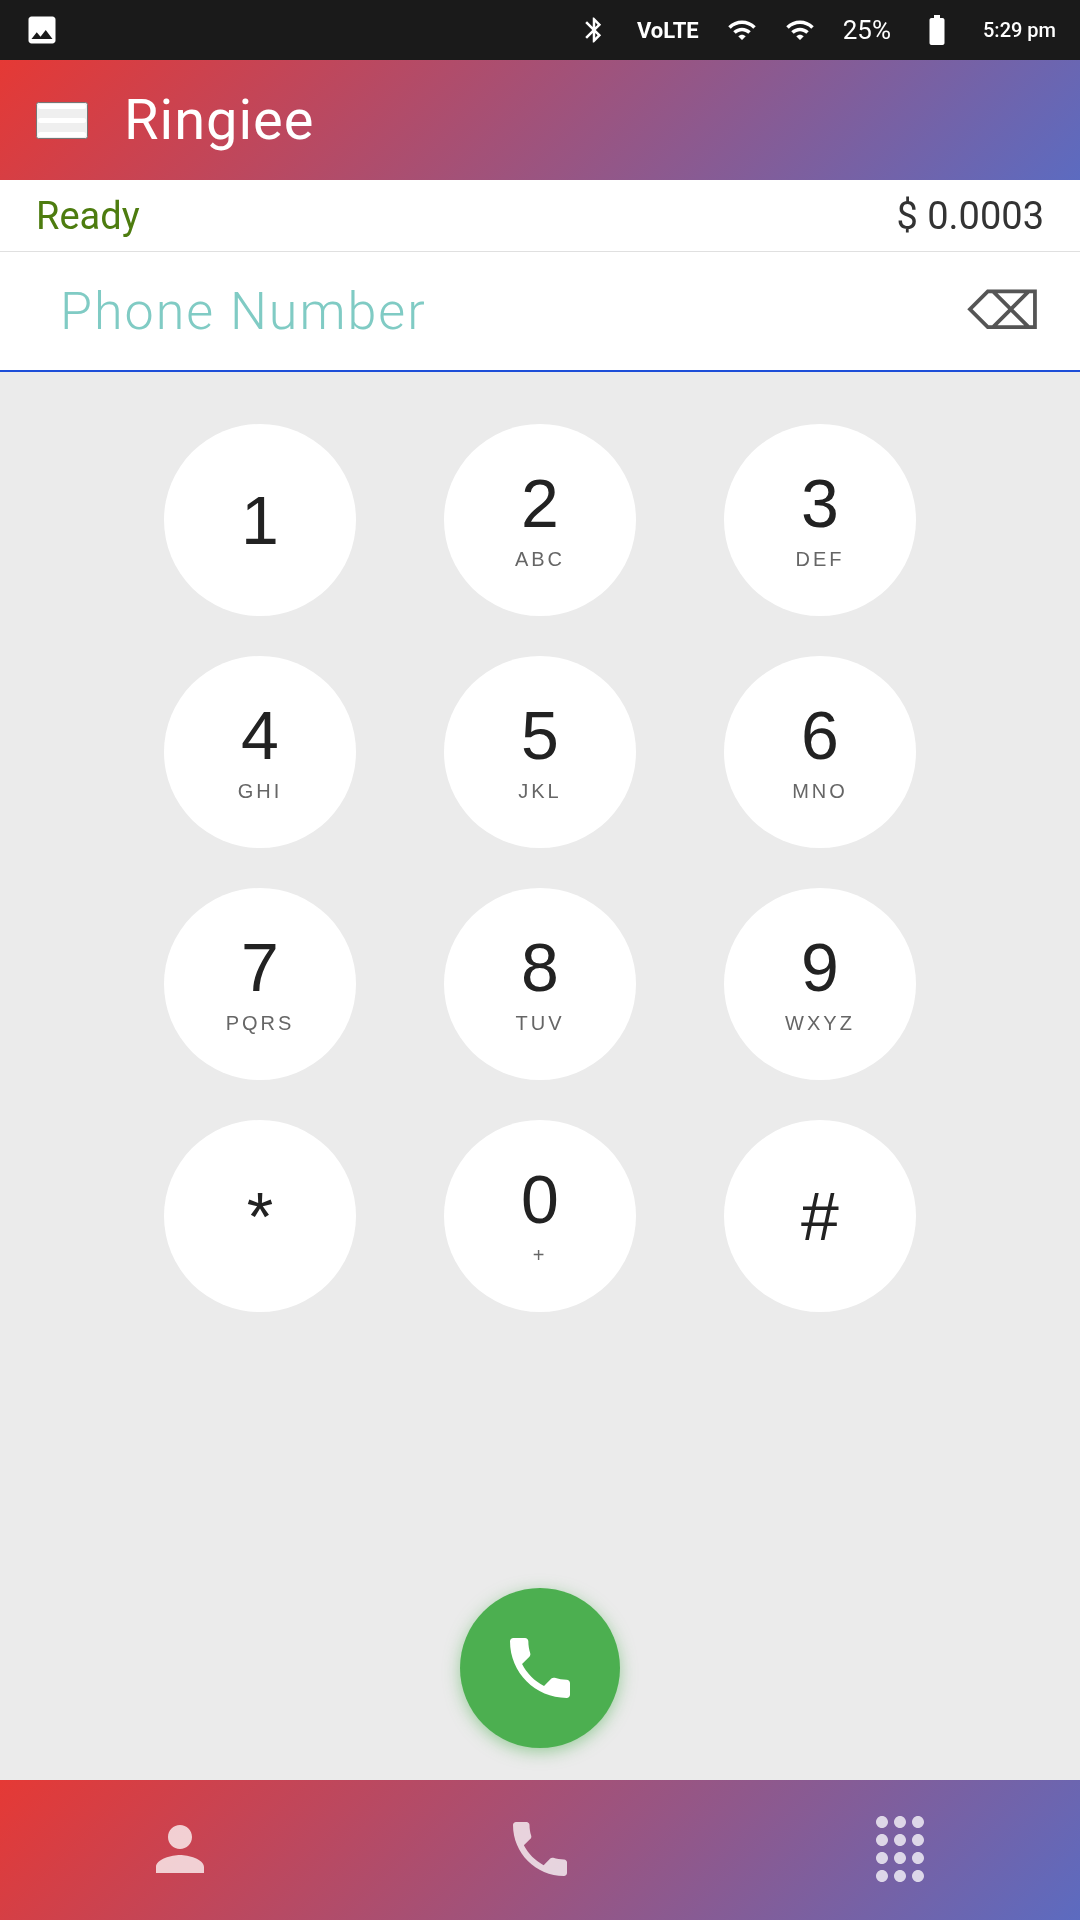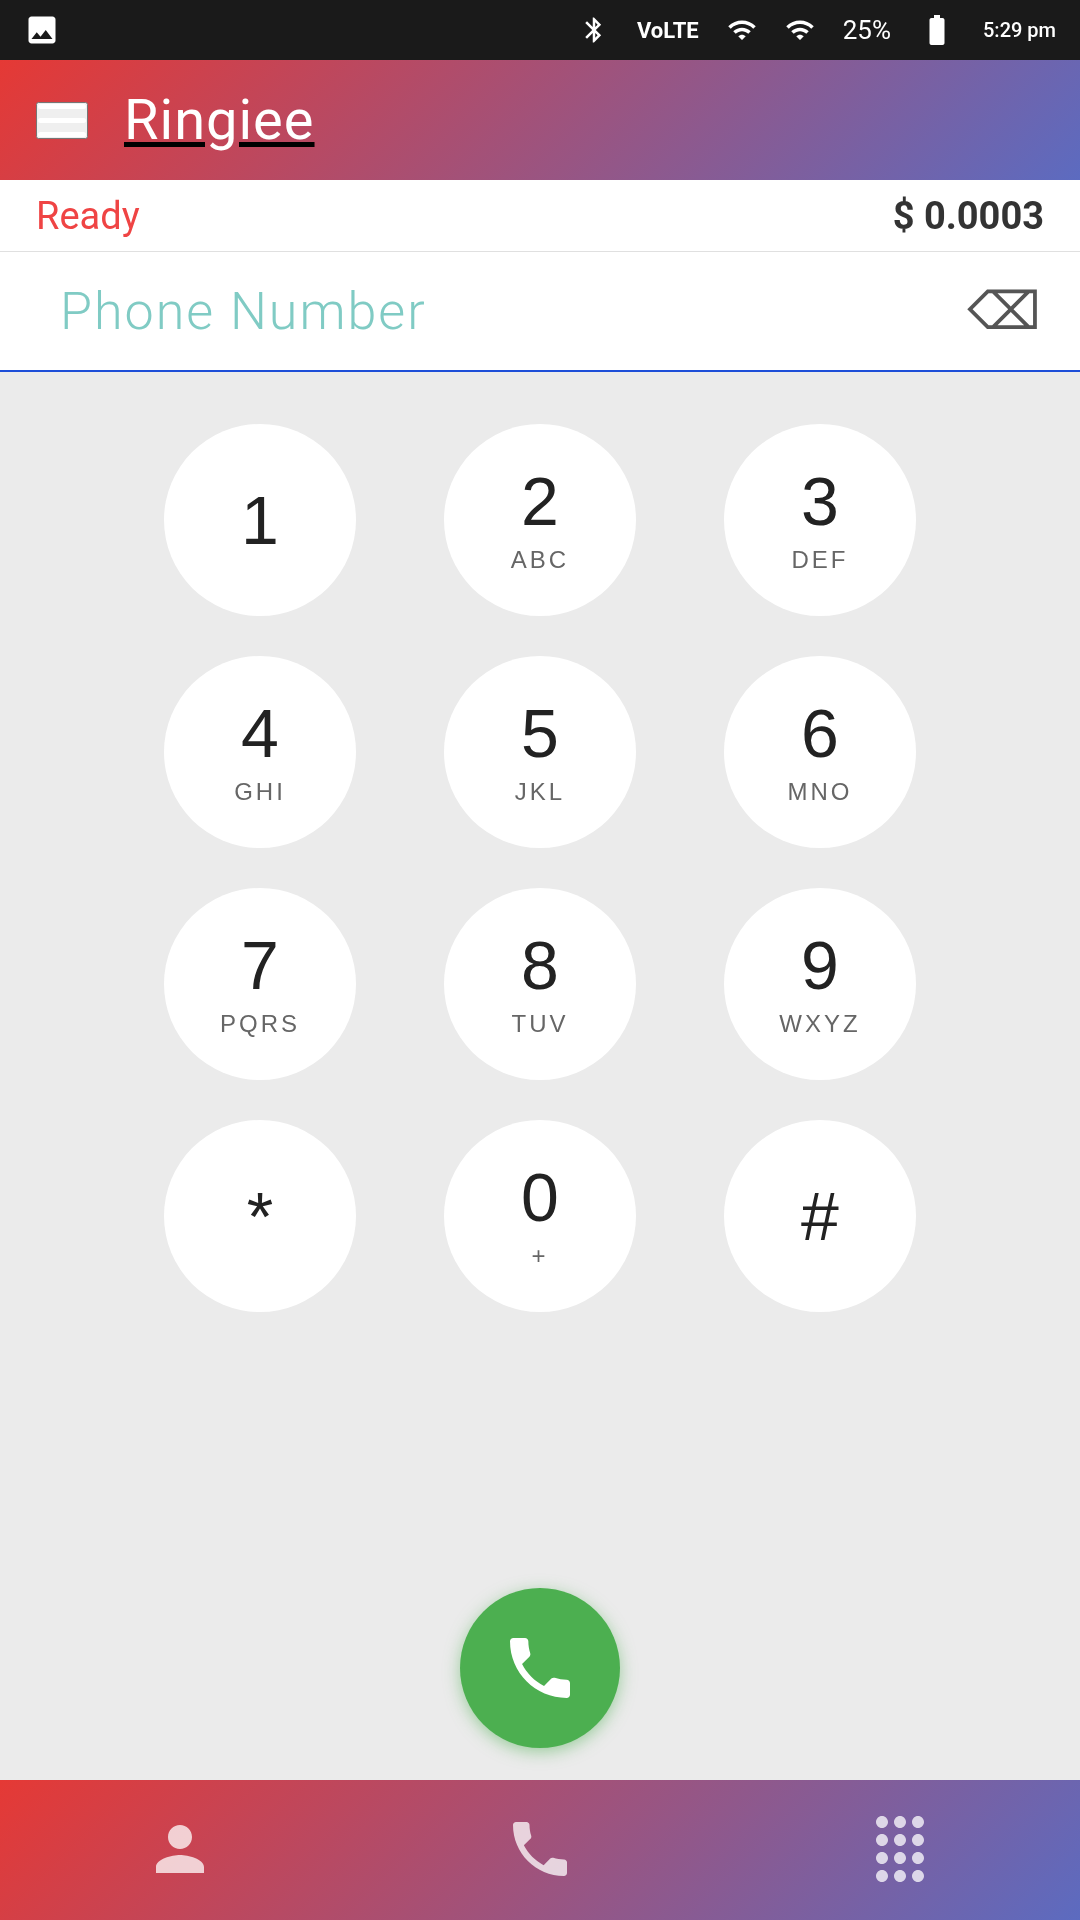--- a/index.html
+++ b/index.html
@@ -36,21 +36,20 @@
     }
 
     
     #header {
       height: 120px;
       background: linear-gradient(135deg, #e53935 0%, #5c6bc0 100%);
       display: flex;
       align-items: center;
       padding: 0 36px;
       gap: 36px;
-      text-decoration: underline;
     }
     .hamburger {
       display: flex;
       flex-direction: column;
       gap: 9px;
       cursor: pointer;
     }
     .hamburger span {
       width: 48px;
       height: 5px;
@@ -70,27 +69,27 @@
       height: 72px;
       background: white;
       display: flex;
       align-items: center;
       justify-content: space-between;
       padding: 0 36px;
       border-bottom: 1px solid #e0e0e0;
     }
     .status-label {
       font-size: 38px;
-      color: #ef4444;
+      color: #4d7c0f;
       font-weight: 400;
     }
     .balance {
       font-size: 38px;
       color: #333;
-      font-weight: 700;
+      font-weight: 400;
     }
 
     
     #phone-input-row {
       background: white;
       height: 120px;
       display: flex;
       align-items: center;
       padding: 0 36px 0 60px;
       border-bottom: 2px solid #1d4ed8;
@@ -157,21 +156,21 @@
       background: linear-gradient(180deg, #5c6bc0 0%, #e53935 100%);
       z-index: -1;
     }
     .dial-button .digit {
       font-size: 68px;
       font-weight: 400;
       color: #222;
       line-height: 1;
     }
     .dial-button .letters {
-      font-size: 24px;
+      font-size: 20px;
       color: #666;
       letter-spacing: 3px;
       margin-top: 11px;
       font-weight: 400;
     }
 
     
     #call-btn-row {
       display: flex;
       justify-content: center;

